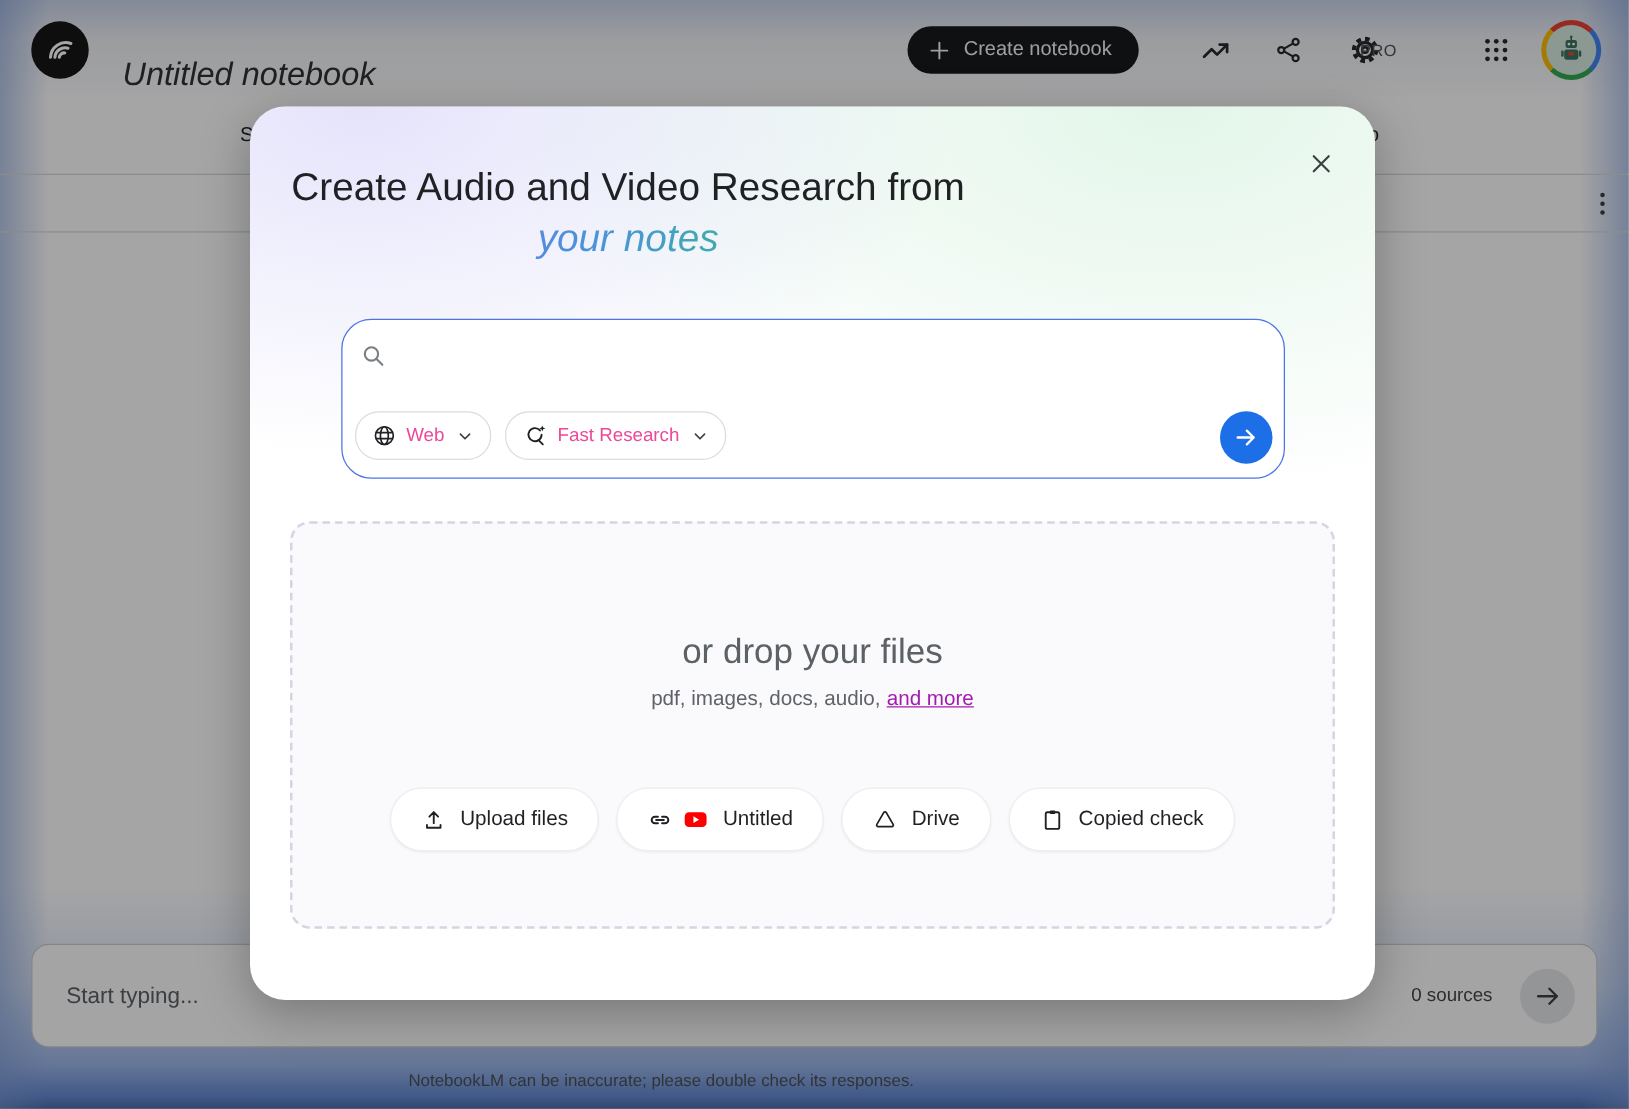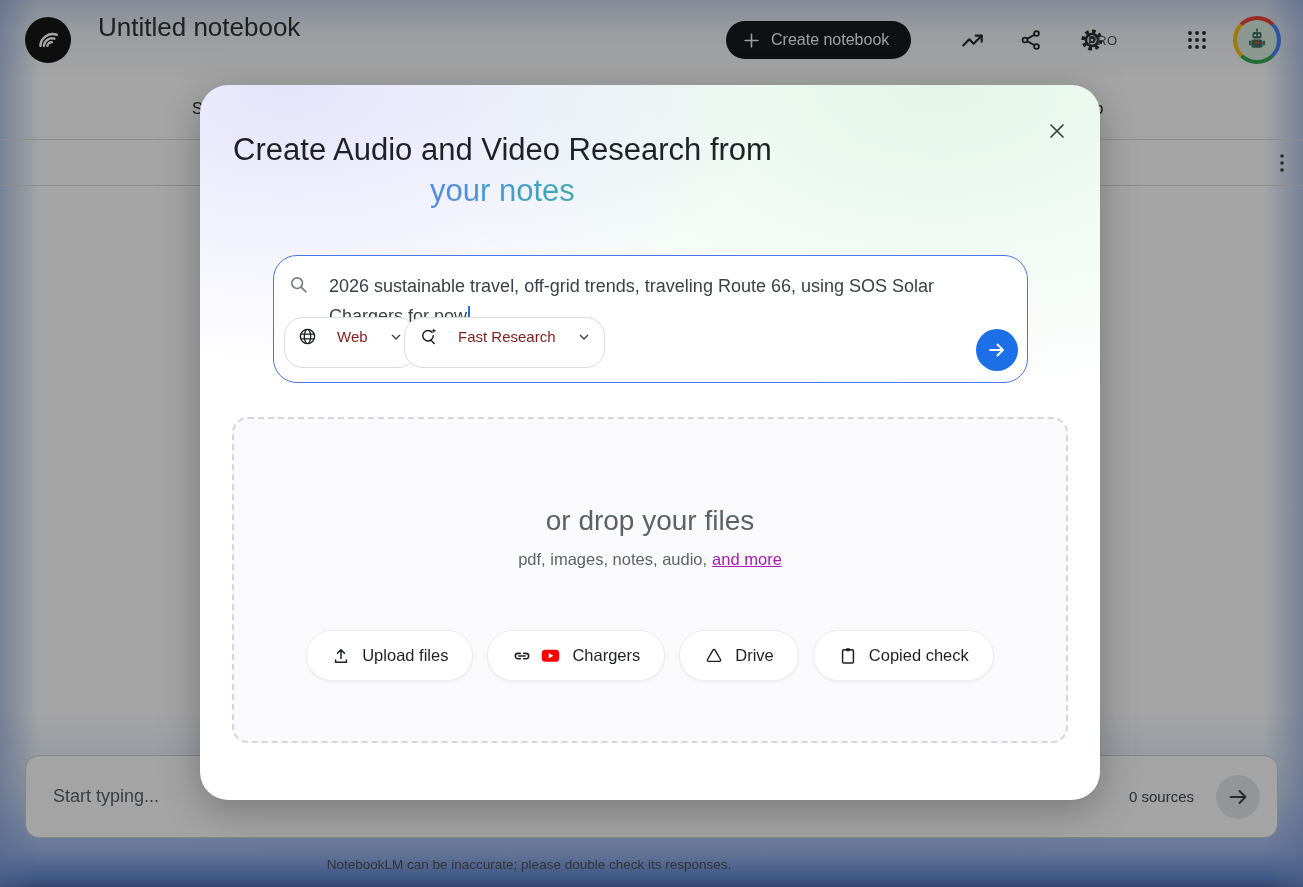--- a/index.html
+++ b/index.html
@@ -7,21 +7,21 @@
     font-family:"Liberation Sans",sans-serif;
     background:
       linear-gradient(90deg, rgba(125,155,215,.55) 0%, rgba(125,155,215,0) 3%, rgba(125,155,215,0) 97%, rgba(125,155,215,.55) 100%),
       linear-gradient(180deg, #c9d4ea 0%, #eef0f4 3.5%, #fdfdfe 9%, #fdfdfe 80%, #dde6f6 89%, #9cb6e8 96%, #6287d0 99%, #4c6ca8 100%);
   }
   .abs{position:absolute;}
 
   
   .logo{left:25px;top:17px;width:46px;height:46px;border-radius:50%;background:#161616;
     display:flex;align-items:center;justify-content:center;}
-  .nb-title{left:98px;top:12px;font-size:26px;color:#2e3235;}
+  .nb-title{left:98px;top:44px;font-size:26px;color:#2e3235;font-style:italic;}
   .create-btn{left:726px;top:21px;height:38px;padding:0 22px 0 16px;border-radius:19px;background:#17191b;
     color:#f4f4f4;font-size:16px;display:flex;align-items:center;gap:10px;border:none;cursor:pointer;}
   .hdr-icon{width:26px;height:26px;color:#26292c;}
   .pro{left:1088px;top:33px;font-size:13px;letter-spacing:.5px;color:#4d5155;}
   .avatar{left:1233px;top:16px;width:48px;height:48px;border-radius:50%;
     background:conic-gradient(from -45deg,#e94335 0 25%,#4285f4 0 50%,#34a853 0 75%,#fbbc05 0 100%);
     display:flex;align-items:center;justify-content:center;}
   .avatar-inner{width:40px;height:40px;border-radius:50%;background:#d8ebe2;display:flex;align-items:center;justify-content:center;overflow:hidden;}
 
   
@@ -41,29 +41,29 @@
   
   .modal{left:200px;top:85px;width:900px;height:715px;border-radius:28px;
     background:
       radial-gradient(115% 85% at 10% 0%, rgba(122,118,235,.20), rgba(122,118,235,0) 46%),
       radial-gradient(115% 85% at 82% 0%, rgba(88,200,125,.17), rgba(88,200,125,0) 52%),
       #ffffff;
     box-shadow:0 10px 40px rgba(0,0,0,.28);}
   .close-x{left:843px;top:33px;width:28px;height:28px;color:#3c4043;background:none;border:none;cursor:pointer;padding:0;}
   .modal-title{left:30px;top:44px;width:545px;text-align:center;font-size:31px;line-height:41px;color:#1f2124;}
   .grad-text{background:linear-gradient(90deg,#7a70e8 5%,#4a93d9 45%,#2ecc71 90%);
-    -webkit-background-clip:text;background-clip:text;color:transparent;}
+    -webkit-background-clip:text;background-clip:text;color:transparent;font-style:italic;}
 
   .searchbox{left:73px;top:170px;width:755px;height:128px;box-sizing:border-box;
     border:1.5px solid #4c74e6;border-radius:24px;background:#fff;}
   .mag{left:14px;top:18px;width:22px;height:22px;color:#797e84;}
   .query-text{left:55px;top:15px;width:660px;font-size:18px;line-height:30px;color:#3c4146;}
   .caret{display:inline-block;width:2px;height:20px;background:#1a73e8;vertical-align:-4px;margin-left:1px;}
   .chip{position:absolute;bottom:14px;height:37px;border:1px solid #d9dce0;border-radius:19px;background:#fff;
-    display:flex;align-items:center;gap:20px;padding:0 12px 12px 13px;font-size:15px;color:#7f1d1d;cursor:pointer;}
+    display:flex;align-items:center;gap:8px;padding:0 12px 0 13px;font-size:15px;color:#ec4899;cursor:pointer;}
   .chip-web{left:10px;}
   .chip-mode{left:130px;}
   .chip svg{flex:none;}
   .submit-btn{position:absolute;right:9px;bottom:11px;width:42px;height:42px;border-radius:50%;
     background:#1d6fe8;border:none;cursor:pointer;display:flex;align-items:center;justify-content:center;color:#fff;}
 
   .dropzone{left:32px;top:332px;width:836px;height:326px;box-sizing:border-box;
     border:2px dashed #d3d5e2;border-radius:16px;background:#fafafc;}
   .dz-title{left:0;top:86px;width:100%;text-align:center;font-size:28px;color:#5c6165;}
   .dz-sub{left:0;top:131px;width:100%;text-align:center;font-size:16.5px;color:#5f6368;}
@@ -185,21 +185,20 @@
       <div class="grad-text">your notes</div>
     </div>
 
     <div class="abs searchbox">
       <span class="abs mag">
         <svg width="22" height="22" viewBox="0 0 24 24" fill="none" stroke="currentColor" stroke-width="1.8" stroke-linecap="round">
             <circle cx="10" cy="10" r="5.8"></circle>
             <path d="M14.4 14.4L19.5 19.5"></path>
           </svg>
       </span>
-      <div class="abs query-text"><span>2026 sustainable travel, off-grid trends, traveling Route 66, using SOS Solar Chargers for pow</span><span class="caret"></span></div>
 
       <div class="chip chip-web">
         <span style="display:flex;">
           <svg width="19" height="19" viewBox="0 0 24 24" fill="none" stroke="#1f2124" stroke-width="1.7">
               <circle cx="12" cy="12" r="9"></circle>
               <ellipse cx="12" cy="12" rx="4" ry="9"></ellipse>
               <path d="M3.4 9h17.2M3.4 15h17.2"></path>
             </svg>
         </span>
         <span>Web</span>
@@ -228,21 +227,21 @@
 
       <button class="submit-btn">
         <svg width="22" height="22" viewBox="0 0 24 24" fill="none" stroke="currentColor" stroke-width="2" stroke-linecap="round" stroke-linejoin="round">
             <path d="M4.5 12h14M12.5 6l6 6-6 6"></path>
           </svg>
       </button>
     </div>
 
     <div class="abs dropzone">
       <div class="abs dz-title">or drop your files</div>
-      <div class="abs dz-sub"><span>pdf, images, notes, audio,</span><a>and more</a></div>
+      <div class="abs dz-sub"><span>pdf, images, docs, audio,</span><a>and more</a></div>
 
       <div class="abs dz-buttons">
         <button class="src-btn">
           <span style="display:flex;">
             <svg width="20" height="20" viewBox="0 0 24 24" fill="none" stroke="#1f2124" stroke-width="1.8" stroke-linecap="round" stroke-linejoin="round">
                 <path d="M12 15V4.6M7.8 8.8L12 4.5l4.2 4.3M5.5 16.8v2.6h13v-2.6"></path>
               </svg>
           </span>
           <span>Upload files</span>
         </button>
@@ -251,21 +250,21 @@
             <svg width="20" height="20" viewBox="0 0 24 24" fill="none" stroke="#1f2124" stroke-width="1.9" stroke-linecap="round">
                 <path d="M10 15.2H7.2a3.2 3.2 0 0 1 0-6.4H10M14 8.8h2.8a3.2 3.2 0 0 1 0 6.4H14M8.3 12h7.4"></path>
               </svg>
           </span>
           <span class="yt">
             <svg width="21" height="21" viewBox="0 0 24 24">
                 <rect x="2" y="5.5" width="20" height="13.5" rx="4" fill="#ff0000"></rect>
                 <path d="M10 9.2l5.2 3.05L10 15.3z" fill="#ffffff"></path>
               </svg>
           </span>
-          <span>Chargers</span>
+          <span>Untitled</span>
         </button>
         <button class="src-btn">
           <span style="display:flex;">
             <svg width="20" height="20" viewBox="0 0 24 24" fill="none" stroke="#1f2124" stroke-width="1.7" stroke-linejoin="round">
                 <path d="M10.75 4.9a1.45 1.45 0 0 1 2.5 0l6.55 11.3a1.45 1.45 0 0 1-1.25 2.2H5.45a1.45 1.45 0 0 1-1.25-2.2z"></path>
               </svg>
           </span>
           <span>Drive</span>
         </button>
         <button class="src-btn">

